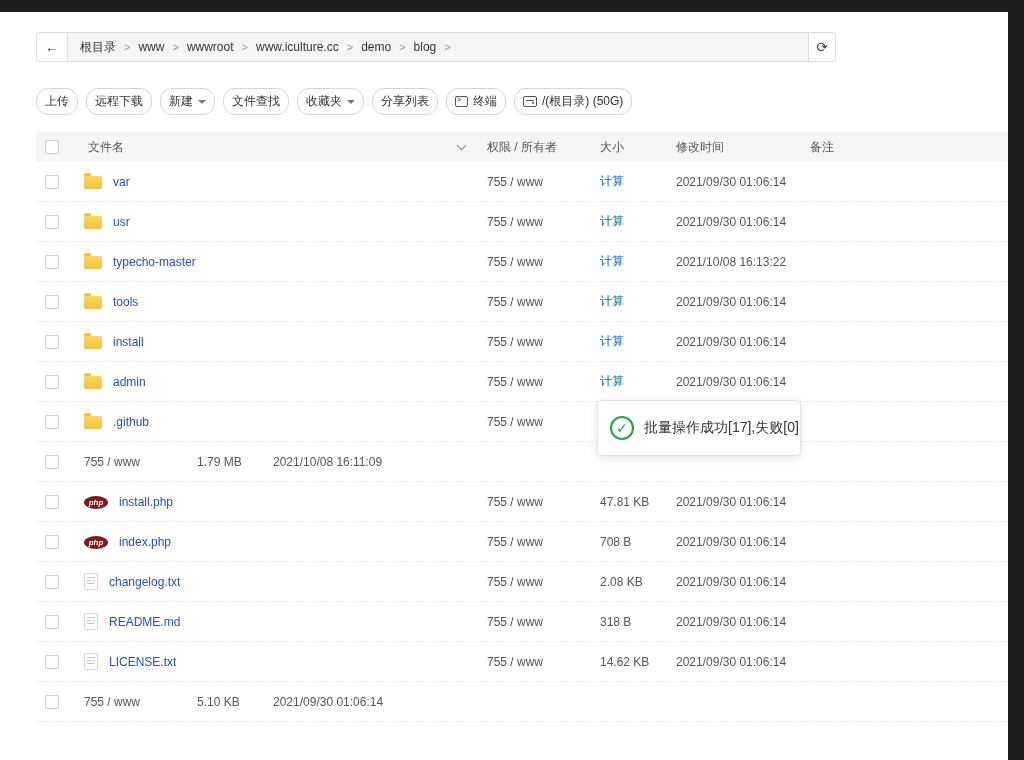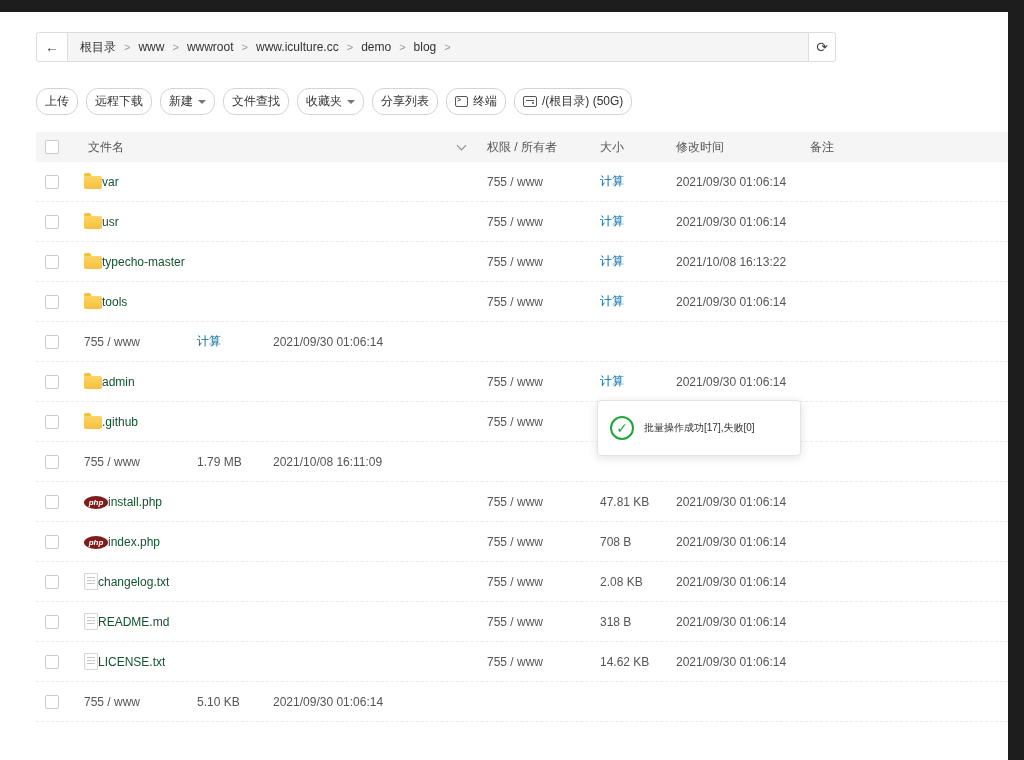--- a/index.html
+++ b/index.html
@@ -32,42 +32,42 @@
   .trow { height:40px; display:flex; align-items:center; font-size:12px; color:#555; border-bottom:1px dashed #ebebeb; width:972px; }
   .col-check { width:48px; padding-left:9px; display:flex; align-items:center; }
   .col-name { flex:1; min-width:0; display:flex; align-items:center; }
   .col-perm { width:113px; }
   .col-size { width:76px; }
   .col-mtime { width:134px; }
   .col-note { width:198px; }
   .checkbox { width:14px; height:14px; border:1px solid #ccc; border-radius:2px; background:#fff; cursor:pointer; display:inline-block; }
   .hname { padding-left:4px; }
   .chev { width:7px; height:7px; border-right:1px solid #888; border-bottom:1px solid #888; transform:rotate(45deg); margin-left:auto; margin-right:22px; margin-top:-3px; cursor:pointer; }
-  .fname { color:#14532d; cursor:pointer; white-space:nowrap; overflow:hidden; text-overflow:ellipsis; }
+  .fname { margin-left:11px; color:#1d4ed8; cursor:pointer; white-space:nowrap; overflow:hidden; text-overflow:ellipsis; }
   .calc-link { color:#0369a1; cursor:pointer; }
 
   
   .fi { display:inline-block; position:relative; flex-shrink:0; }
   .fi-folder { width:18px; height:13px; margin-top:2px; background:linear-gradient(#fcd463,#f5c13d); border-radius:1px 2px 2px 2px; }
   .fi-folder::before { content:''; position:absolute; top:-3px; left:0; width:7px; height:3px; background:#f5c13d; border-radius:2px 2px 0 0; }
   .fi-page { width:14px; height:17px; background:#fff; border:1px solid #d6d6d6; border-radius:1px; }
   .fi-txt::before { content:''; position:absolute; left:2px; right:2px; top:3px; height:9px;
       background:repeating-linear-gradient(#c9c9c9 0 1px, transparent 1px 3px); }
   .fi-zip::before { content:''; position:absolute; left:3px; top:2px; width:7px; height:10px;
       background:linear-gradient(#e74c3c 0 30%, #f59a23 30% 55%, #e74c3c 55% 80%, #f5d76e 80%); }
   .fi-php { width:24px; height:13px; margin-top:2px; background:#7f1d1d; border-radius:50%;
       color:#fff; font-style:italic; font-weight:bold; font-size:8px; line-height:13px; text-align:center; }
 
   
   .toast { position:absolute; left:597px; top:388px; width:204px; height:56px; background:#fff;
       border:1px solid #e3e3e3; border-radius:4px; box-shadow:0 2px 10px rgba(0,0,0,.12);
       display:flex; align-items:center; padding:0 12px; gap:10px; z-index:10; }
   .toast-check { width:24px; height:24px; border:2px solid #20a53a; border-radius:50%; color:#20a53a;
       font-size:14px; font-weight:bold; display:flex; align-items:center; justify-content:center; flex-shrink:0; }
-  .toast-text { font-size:10px; color:#333; white-space:nowrap; }
+  .toast-text { font-size:14px; color:#333; white-space:nowrap; }
 
   
   .footer { padding-top:7px; font-size:12px; color:#444; }
 </style>
 </head>
 <body>
 
 <div class="app-panel">
   <div class="inner">
 
@@ -185,20 +185,24 @@
           </div>
           <div class="col-perm">755 / www</div>
           <div class="col-size"><span class="calc-link">计算</span></div>
           <div class="col-mtime">2021/09/30 01:06:14</div>
           <div class="col-note"></div>
         </div>
         <div class="trow">
           <div class="col-check">
             <span class="checkbox"></span>
           </div>
+          <div class="col-name">
+            <span class="fi fi-folder"></span>
+            <span class="fname">install</span>
+          </div>
           <div class="col-perm">755 / www</div>
           <div class="col-size"><span class="calc-link">计算</span></div>
           <div class="col-mtime">2021/09/30 01:06:14</div>
           <div class="col-note"></div>
         </div>
         <div class="trow">
           <div class="col-check">
             <span class="checkbox"></span>
           </div>
           <div class="col-name">

